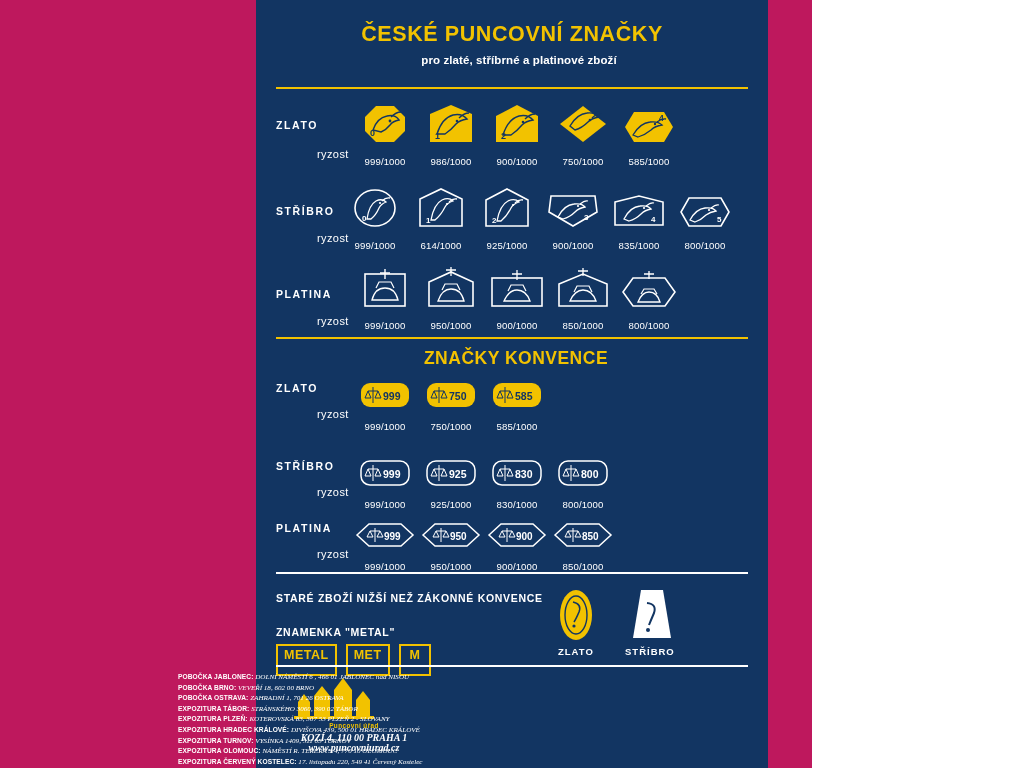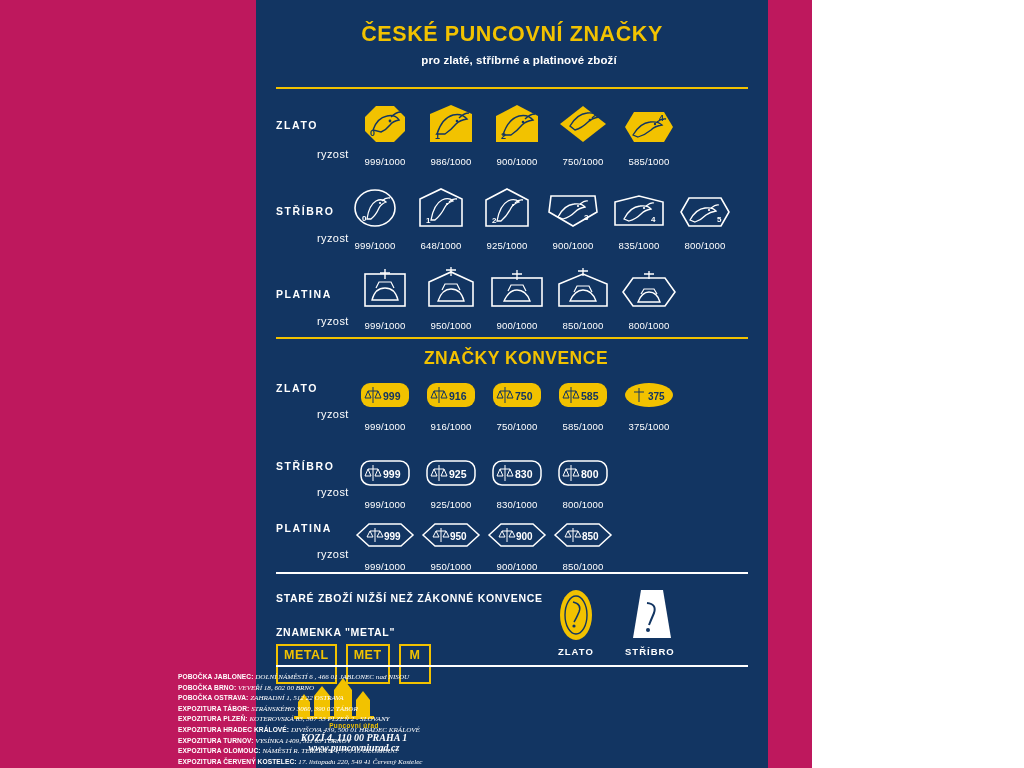--- a/index.html
+++ b/index.html
@@ -89,21 +89,21 @@
     letter-spacing: 0.7px;
   }
   .metal-boxes {
     position: absolute; left: 20px;
     display: flex; gap: 9px;
   }
   .metal-box {
     border: 2px solid #f2c200;
     color: #f2c200;
     font-size: 12.5px; font-weight: bold;
-    padding: 2px 6px 20px 6px;
+    padding: 2px 6px 12px 6px;
     letter-spacing: 0.5px;
     background: transparent;
   }
   .metal-box.m { padding-left: 9px; padding-right: 9px; }
   .zlato-stribro-caps {
     position: absolute;
     font-size: 9.5px; font-weight: bold; color: #ffffff;
     letter-spacing: 1px;
   }
   .footer-addresses {
@@ -248,21 +248,21 @@
       <div class="cell">
         <div class="mark">
           <svg width="46" height="40" viewBox="0 0 46 40">
             <polygon points="2,11 23,1 44,11 44,38 2,38" fill="none" stroke="#ffffff" stroke-width="1.6"></polygon>
             <path d="M13 32 q3-16 11-20 q7-3 11 1 q-6 2-8 6 q-4 8-10 13 z" fill="none" stroke="#ffffff" stroke-width="1.3"></path>
             <path d="M31 14 q4-4 8-3" fill="none" stroke="#ffffff" stroke-width="1.3"></path>
             <circle cx="29" cy="16" r="1.1" fill="#ffffff"></circle>
             <text x="8" y="35" font-size="8" font-family="Liberation Sans, sans-serif" font-weight="bold" fill="#ffffff">1</text>
           </svg>
         </div>
-        <div class="fineness">648/1000</div>
+        <div class="fineness">614/1000</div>
       </div>
 
       <div class="cell">
         <div class="mark">
           <svg width="46" height="40" viewBox="0 0 46 40">
             <polygon points="2,12 23,1 44,12 44,38 2,38" fill="none" stroke="#ffffff" stroke-width="1.6"></polygon>
             <path d="M13 33 q3-16 11-20 q7-3 11 1 q-6 2-8 6 q-4 8-10 13 z" fill="none" stroke="#ffffff" stroke-width="1.3"></path>
             <path d="M31 15 q4-4 8-3" fill="none" stroke="#ffffff" stroke-width="1.3"></path>
             <circle cx="29" cy="17" r="1.1" fill="#ffffff"></circle>
             <text x="8" y="35" font-size="8" font-family="Liberation Sans, sans-serif" font-weight="bold" fill="#ffffff">2</text>
@@ -391,54 +391,34 @@
             <text x="24" y="19" font-size="10.5" font-family="Liberation Sans, sans-serif" font-weight="bold" fill="#123562">999</text>
           </svg>
         </div>
         <div class="fineness">999/1000</div>
       </div>
       <div class="cell">
         <div class="mark">
           <svg width="52" height="28" viewBox="0 0 52 28">
             <rect x="2" y="2" width="48" height="24" rx="9" fill="#f2c200"></rect>
             <path d="M14 6 v16 M9 10 h10 M9 10 l-3 7 h6 z M19 10 l-3 7 h6 z" stroke="#123562" stroke-width="1" fill="none"></path>
-            <text x="24" y="19" font-size="10.5" font-family="Liberation Sans, sans-serif" font-weight="bold" fill="#123562">916</text>
-          </svg>
-        </div>
-        <div class="fineness">916/1000</div>
-      </div>
-      <div class="cell">
-        <div class="mark">
-          <svg width="52" height="28" viewBox="0 0 52 28">
-            <rect x="2" y="2" width="48" height="24" rx="9" fill="#f2c200"></rect>
-            <path d="M14 6 v16 M9 10 h10 M9 10 l-3 7 h6 z M19 10 l-3 7 h6 z" stroke="#123562" stroke-width="1" fill="none"></path>
             <text x="24" y="19" font-size="10.5" font-family="Liberation Sans, sans-serif" font-weight="bold" fill="#123562">750</text>
           </svg>
         </div>
         <div class="fineness">750/1000</div>
       </div>
       <div class="cell">
         <div class="mark">
           <svg width="52" height="28" viewBox="0 0 52 28">
             <rect x="2" y="2" width="48" height="24" rx="9" fill="#f2c200"></rect>
             <path d="M14 6 v16 M9 10 h10 M9 10 l-3 7 h6 z M19 10 l-3 7 h6 z" stroke="#123562" stroke-width="1" fill="none"></path>
             <text x="24" y="19" font-size="10.5" font-family="Liberation Sans, sans-serif" font-weight="bold" fill="#123562">585</text>
           </svg>
         </div>
         <div class="fineness">585/1000</div>
-      </div>
-      <div class="cell">
-        <div class="mark">
-          <svg width="52" height="28" viewBox="0 0 52 28">
-            <ellipse cx="26" cy="14" rx="24" ry="12" fill="#f2c200"></ellipse>
-            <path d="M16 7 v14 M11 11 h10" stroke="#123562" stroke-width="1" fill="none"></path>
-            <text x="25" y="18.5" font-size="10" font-family="Liberation Sans, sans-serif" font-weight="bold" fill="#123562">375</text>
-          </svg>
-        </div>
-        <div class="fineness">375/1000</div>
       </div>
     </div>
 
     <div class="section-label" style="top:460px;">STŘÍBRO</div>
     <div class="ryzost-label" style="top:486px;">ryzost</div>
     <div class="row" style="left:96px; top:443px;">
       <div class="cell">
         <div class="mark">
           <svg width="52" height="28" viewBox="0 0 52 28">
             <rect x="2" y="2" width="48" height="24" rx="9" fill="none" stroke="#ffffff" stroke-width="1.5"></rect>
@@ -569,21 +549,21 @@
     <div class="logo-caption">Puncovní úřad</div>
     <div class="logo-addr">
       <div>KOZÍ 4, 110 00 PRAHA 1</div>
       <div>www.puncovniurad.cz</div>
     </div>
   </div>
 
   <div class="footer-addresses">
     <div><span class="lbl">POBOČKA JABLONEC:</span> <span>DOLNÍ NÁMĚSTÍ 6 , 466 01 JABLONEC nad NISOU</span></div>
     <div><span class="lbl">POBOČKA BRNO:</span> <span>VEVEŘÍ 18, 602 00 BRNO</span></div>
-    <div><span class="lbl">POBOČKA OSTRAVA:</span> <span>ZAHRADNÍ 1, 512 22 OSTRAVA</span></div>
+    <div><span class="lbl">POBOČKA OSTRAVA:</span> <span>ZAHRADNÍ 1, 701 26 OSTRAVA</span></div>
     <div><span class="lbl">EXPOZITURA TÁBOR:</span> <span>STRÁNSKÉHO 3060, 390 02 TÁBOR</span></div>
     <div><span class="lbl">EXPOZITURA PLZEŇ:</span> <span>KOTEROVSKÁ 83, 307 53 PLZEŇ 2 - SLOVANY</span></div>
     <div><span class="lbl">EXPOZITURA HRADEC KRÁLOVÉ:</span> <span>DIVIŠOVA 439, 500 01 HRADEC KRÁLOVÉ</span></div>
     <div><span class="lbl">EXPOZITURA TURNOV:</span> <span>VYSÍNKA 1409, 511 03 TURNOV</span></div>
     <div><span class="lbl">EXPOZITURA OLOMOUC:</span> <span>NÁMĚSTÍ R. TERERA 3/4, 770 10 OLOMOUC</span></div>
     <div><span class="lbl">EXPOZITURA ČERVENÝ KOSTELEC:</span> <span>17. listopadu 220, 549 41 Červený Kostelec</span></div>
   </div>
 </div>
 
 </body></html>

